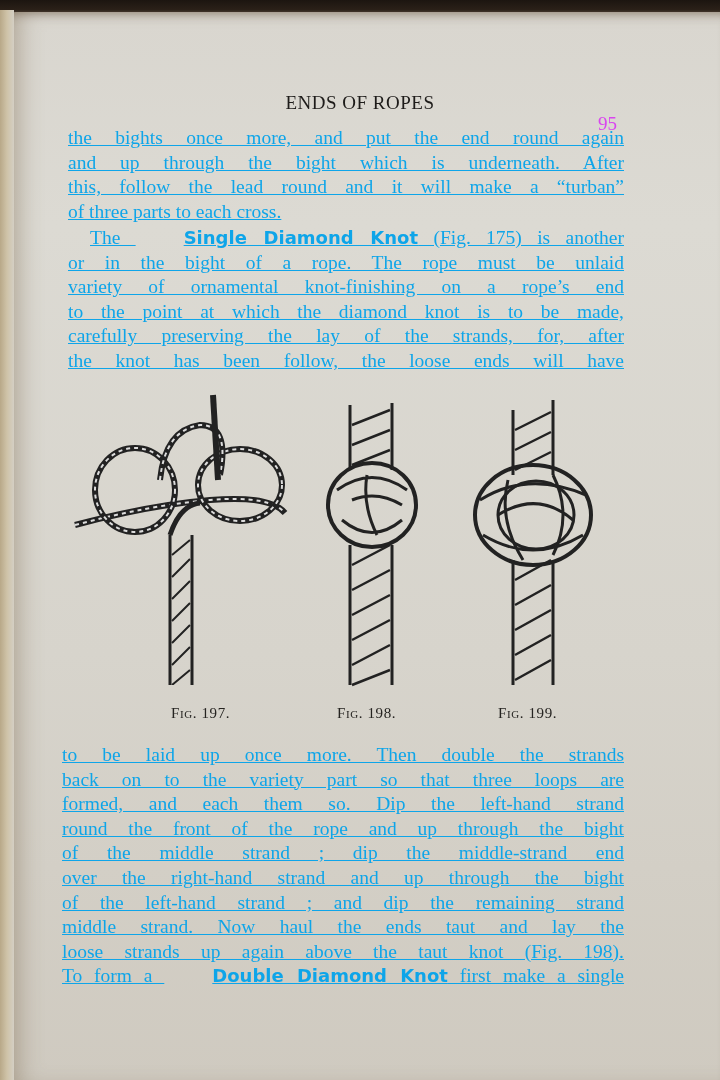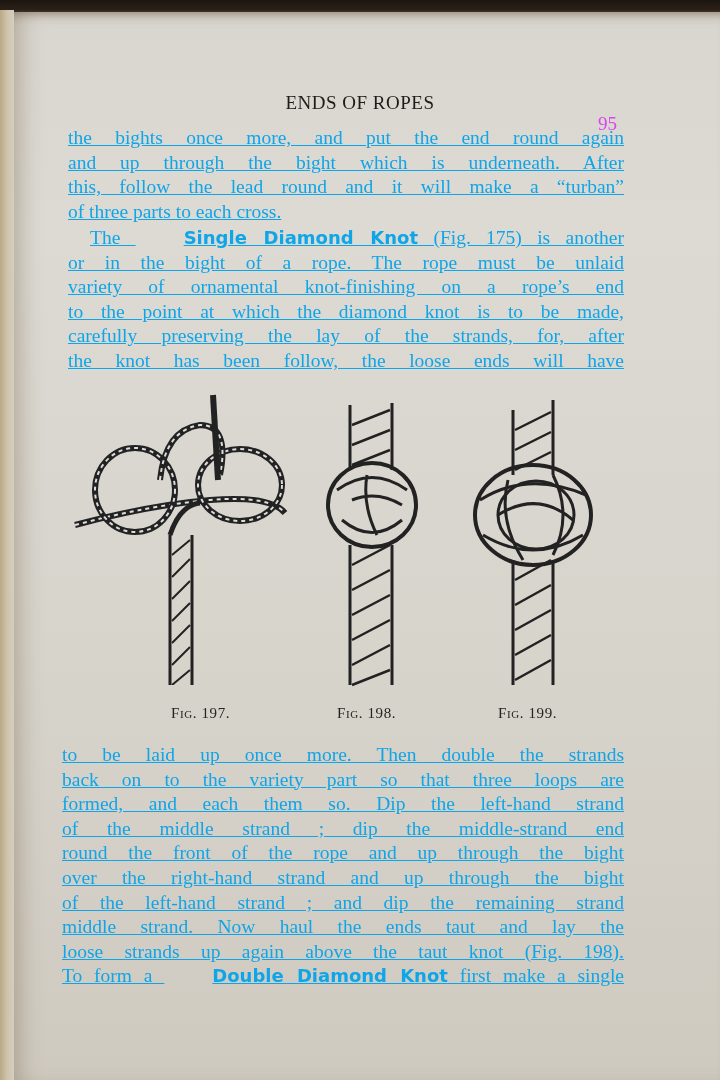--- a/index.html
+++ b/index.html
@@ -122,20 +122,20 @@
   </div>
   <div class="caption" style="left:83px; top:320px;margin-left:28px;">Fig. 197.</div>
   <div class="caption" style="left:277px; top:320px;">Fig. 198.</div>
   <div class="caption" style="left:438px; top:320px;">Fig. 199.</div>
 </div>
 
 <div class="para" style="top:743px; left:62px; width:562px;">
   <span class="line">to be laid up once more.  Then double the strands</span>
   <span class="line">back on to the variety part so that three loops are</span>
   <span class="line">formed, and each them so.  Dip the left-hand strand</span>
+  <span class="line">round the front of the rope and up through the bight</span>
   <span class="line">of the middle strand ;  dip the middle-strand end</span>
-  <span class="line">round the front of the rope and up through the bight</span>
   <span class="line">over the right-hand strand and up through the bight</span>
   <span class="line">of the left-hand strand ;  and dip the remaining strand</span>
   <span class="line">middle strand.  Now haul the ends taut and lay the</span>
   <span class="line">loose strands up again above the taut knot (Fig. 198).</span>
   <span class="line"><span>To form a </span><b>Double Diamond Knot</b><span> first make a single</span></span>
 </div>
 
 </body></html>

